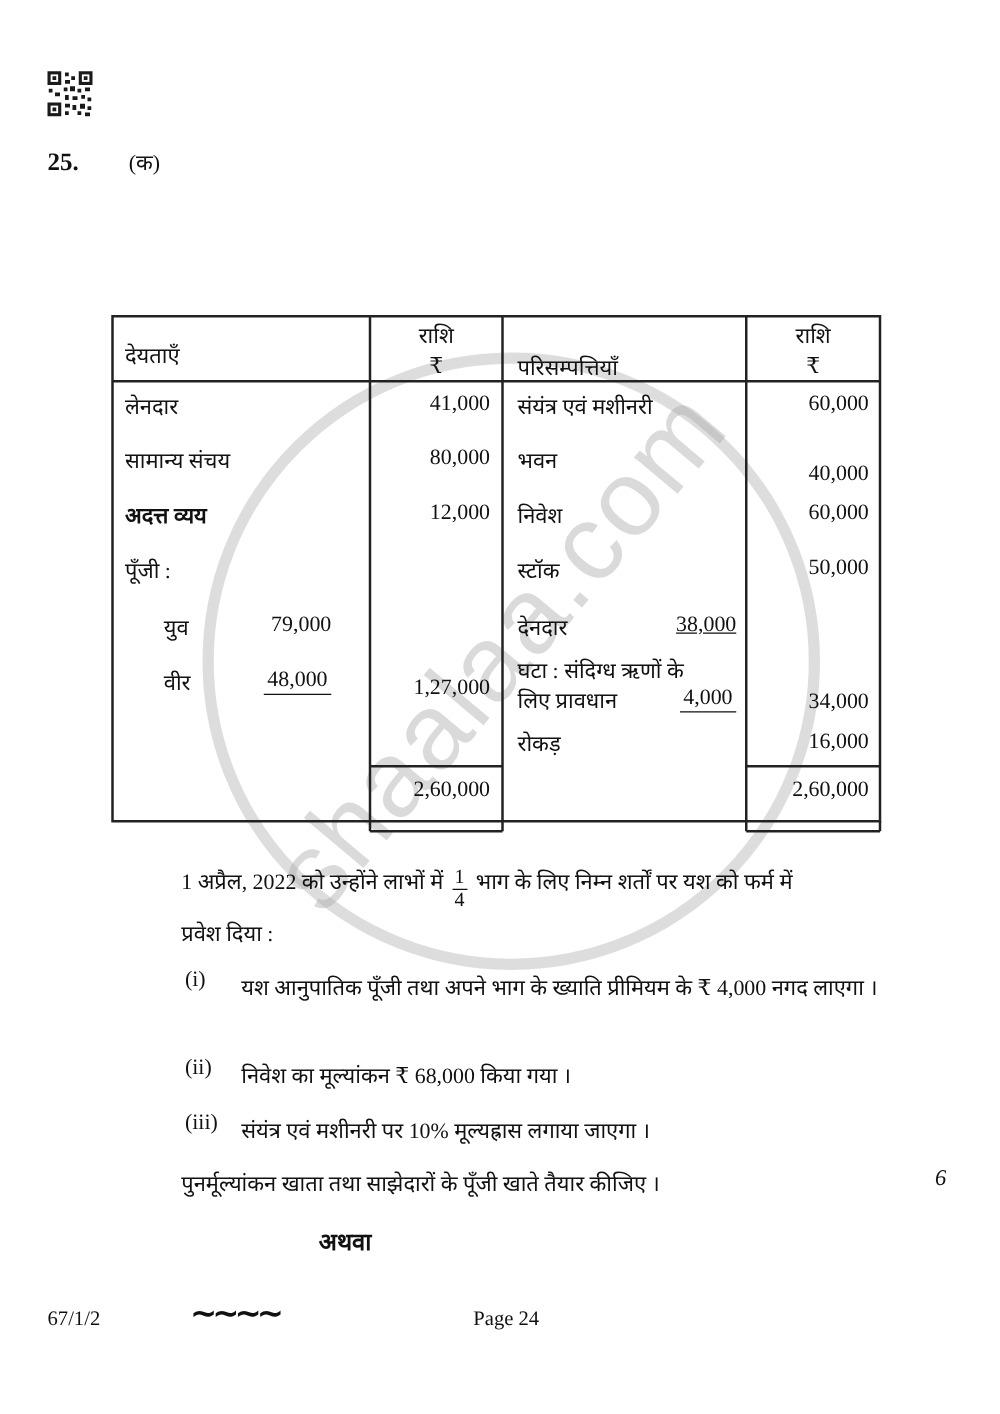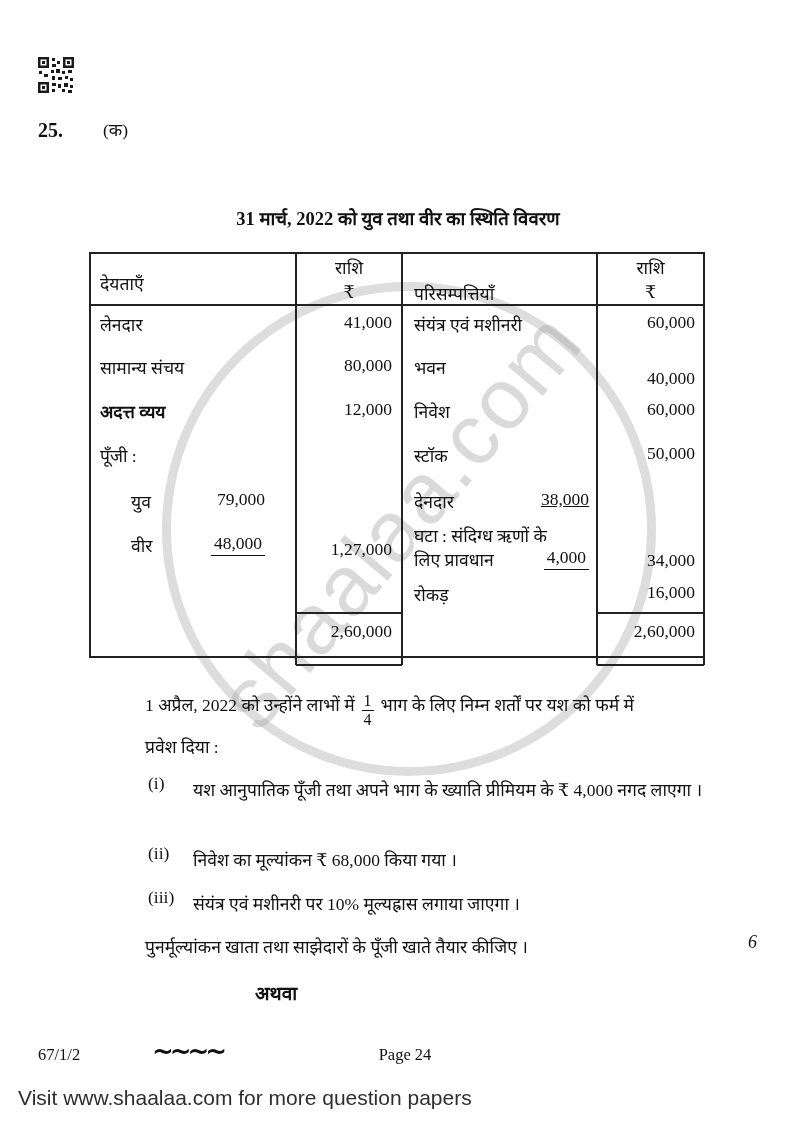--- a/index.html
+++ b/index.html
@@ -98,21 +98,20 @@
           <rect x="33" y="29" width="3" height="3"></rect>
         <rect x="15" y="33" width="3" height="3"></rect>
           <rect x="25" y="33" width="3" height="3"></rect>
           <rect x="31" y="34" width="4" height="3"></rect>
       </g>
     </svg>
 
     <div class="abs bold" style="left:38px; top:113px; font-size:20px; line-height:35px;">25.</div>
     <div class="abs hindi" style="left:103px; top:113px;">(क)</div>
 
-    <div class="abs bold" style="left:89px; top:205px; width:618px; text-align:center; font-size:18.5px;">31 मार्च, 2022 को युव तथा वीर का स्थिति विवरण</div>
 
     <div class="bs-table">
 
       <svg class="abs" style="left:0; top:0; overflow:visible;" width="618" height="420" viewBox="0 0 618 420">
         <g stroke="#222" stroke-width="2" fill="none">
           <rect x="1" y="1" width="614" height="404"></rect>
           <line x1="1" y1="53" x2="615" y2="53"></line>
           <line x1="207" y1="1" x2="207" y2="413"></line>
           <line x1="313" y1="1" x2="313" y2="413"></line>
           <line x1="508" y1="1" x2="508" y2="413"></line>
@@ -183,16 +182,15 @@
     <div class="item-text hindi" style="top:887px;">संयंत्र एवं मशीनरी पर 10% मूल्यह्रास लगाया जाएगा ।</div>
 
     <div class="abs hindi" style="left:145px; top:930px;text-align:center;">पुनर्मूल्यांकन खाता तथा साझेदारों के पूँजी खाते तैयार कीजिए ।</div>
     <div class="abs" style="left:748px; top:932px; font-size:18px; font-style:italic;">6</div>
 
     <div class="abs bold" style="left:255px; top:980px; font-size:19px;">अथवा</div>
 
     <div class="abs footer-text" style="left:38px; top:1045px;">67/1/2</div>
     <div class="abs squiggle" style="left:152px; top:1036px;">~~~~</div>
     <div class="abs footer-text" style="left:0; top:1045px; width:810px; text-align:center;">Page 24</div>
-    <div class="abs promo" style="left:18px; top:1086px;">Visit www.shaalaa.com for more question papers</div>
 
   </div>
 </div>
 
 </body></html>

